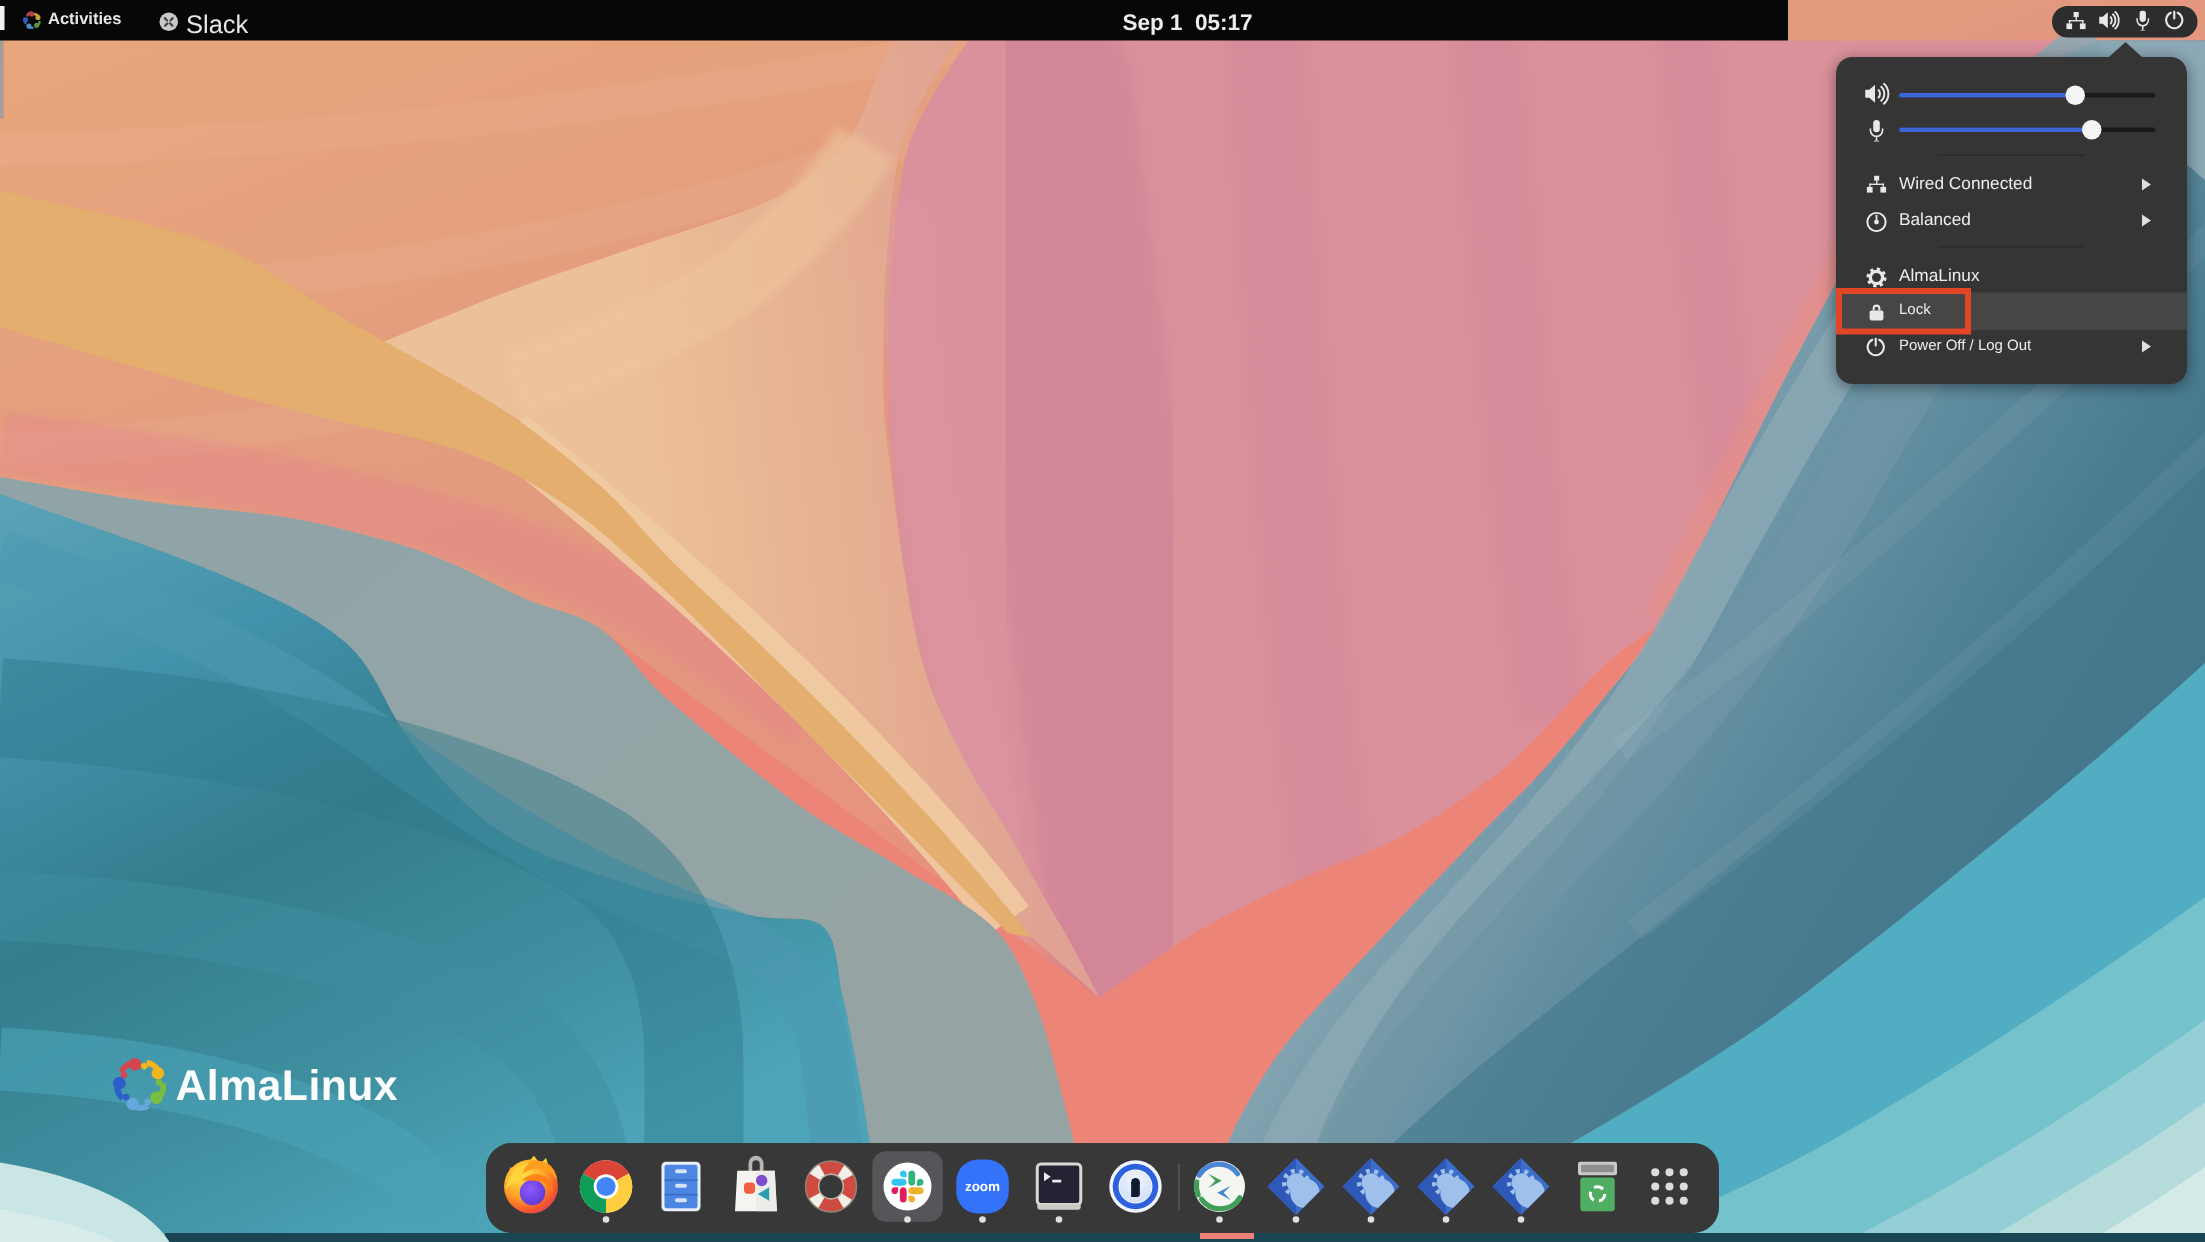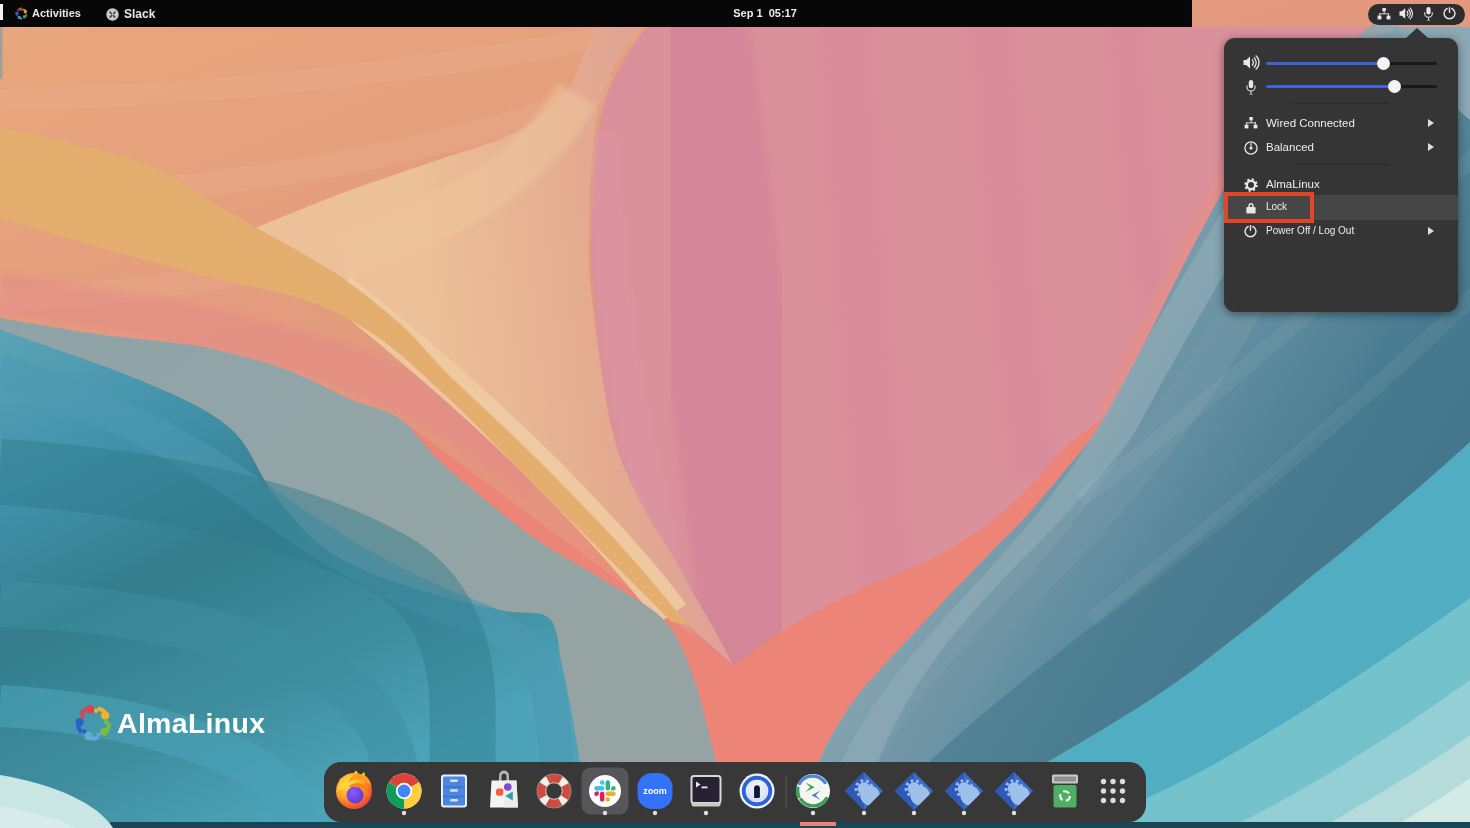--- a/index.html
+++ b/index.html
@@ -157,23 +157,23 @@
 
   <svg class="abs" style="left:106px;top:7.5px;" width="13" height="13" viewBox="0 0 13 13">
     <circle cx="6.5" cy="6.5" r="6.2" fill="#c9c9c9"></circle>
     <g fill="#41454a">
       <rect x="5.9" y="2.2" width="1.5" height="3.6" rx="0.7" transform="rotate(45 6.5 6.5)"></rect>
       <rect x="5.9" y="7.2" width="1.5" height="3.6" rx="0.7" transform="rotate(45 6.5 6.5)"></rect>
       <rect x="2.2" y="5.9" width="3.6" height="1.5" rx="0.7" transform="rotate(45 6.5 6.5)"></rect>
       <rect x="7.2" y="5.9" width="3.6" height="1.5" rx="0.7" transform="rotate(45 6.5 6.5)"></rect>
     </g>
   </svg>
-  <div class="abs" style="left:124px;top:7px;font-size:12px;font-weight:bold;color:#e8e8e8;">Slack</div>
-
-  <div class="abs" style="left:665px;top:7px;width:200px;text-align:center;font-size:11px;font-weight:bold;color:#ececec;">Sep 1&nbsp;&nbsp;05:17</div>
+  <div class="abs" style="left:124px;top:7px;font-size:17px;font-weight:normal;color:#e8e8e8;">Slack</div>
+
+  <div class="abs" style="left:635px;top:7px;width:200px;text-align:right;font-size:15px;font-weight:bold;color:#ececec;">Sep 1&nbsp;&nbsp;05:17</div>
 
   <div class="abs" style="left:1368px;top:4px;width:97px;height:21px;background:#2d2d2d;border-radius:11px;"></div>
 
   <svg class="abs" style="left:1377px;top:8px;" width="14" height="13" viewBox="0 0 14 13">
     <g fill="#e9e9e9">
       <rect x="5.4" y="0" width="3.4" height="3.4"></rect>
       <rect x="6.7" y="3.4" width="0.9" height="2.2"></rect>
       <rect x="2.2" y="5.4" width="9.8" height="0.9"></rect>
       <rect x="2.2" y="5.4" width="0.9" height="2.2"></rect>
       <rect x="11.1" y="5.4" width="0.9" height="2.2"></rect>
@@ -382,21 +382,21 @@
     <circle cx="331" cy="51" r="2.2"></circle>
     <circle cx="382" cy="51" r="2.2"></circle>
     <circle cx="489" cy="51" r="2.2"></circle>
     <circle cx="540" cy="51" r="2.2"></circle>
     <circle cx="590" cy="51" r="2.2"></circle>
     <circle cx="640" cy="51" r="2.2"></circle>
     <circle cx="690" cy="51" r="2.2"></circle>
   </g>
 </svg>
 
-<div class="abs" style="left:1224px;top:38px;width:234px;height:274px;background:#353535;border-radius:11px;box-shadow:0 2px 10px rgba(0,0,0,0.45);">
+<div class="abs" style="left:1224px;top:38px;width:234px;height:218px;background:#353535;border-radius:11px;box-shadow:0 2px 10px rgba(0,0,0,0.45);">
 
   <div class="abs" style="left:182px;top:-10px;width:0;height:0;border-left:11px solid transparent;border-right:11px solid transparent;border-bottom:10px solid #353535;"></div>
 
   <svg class="abs" style="left:19px;top:17px;" width="17" height="15" viewBox="0 0 17 15">
     <path d="M0.5,4.9 L3.2,4.9 L7.0,1.5 L7.0,13.5 L3.2,10.1 L0.5,10.1 Z" fill="#e8e8e8"></path>
     <path d="M9.0,4.6 A3.8,3.8 0 0 1 9.0,10.4" stroke="#e8e8e8" stroke-width="1.3" fill="none"></path>
     <path d="M10.8,2.5 A6.4,6.4 0 0 1 10.8,12.5" stroke="#e8e8e8" stroke-width="1.3" fill="none"></path>
     <path d="M12.6,0.5 A9.0,9.0 0 0 1 12.6,14.5" stroke="#e8e8e8" stroke-width="1.3" fill="none"></path>
   </svg>
   <div class="abs" style="left:42px;top:24px;width:171px;height:3px;border-radius:2px;background:#191919;"></div>

